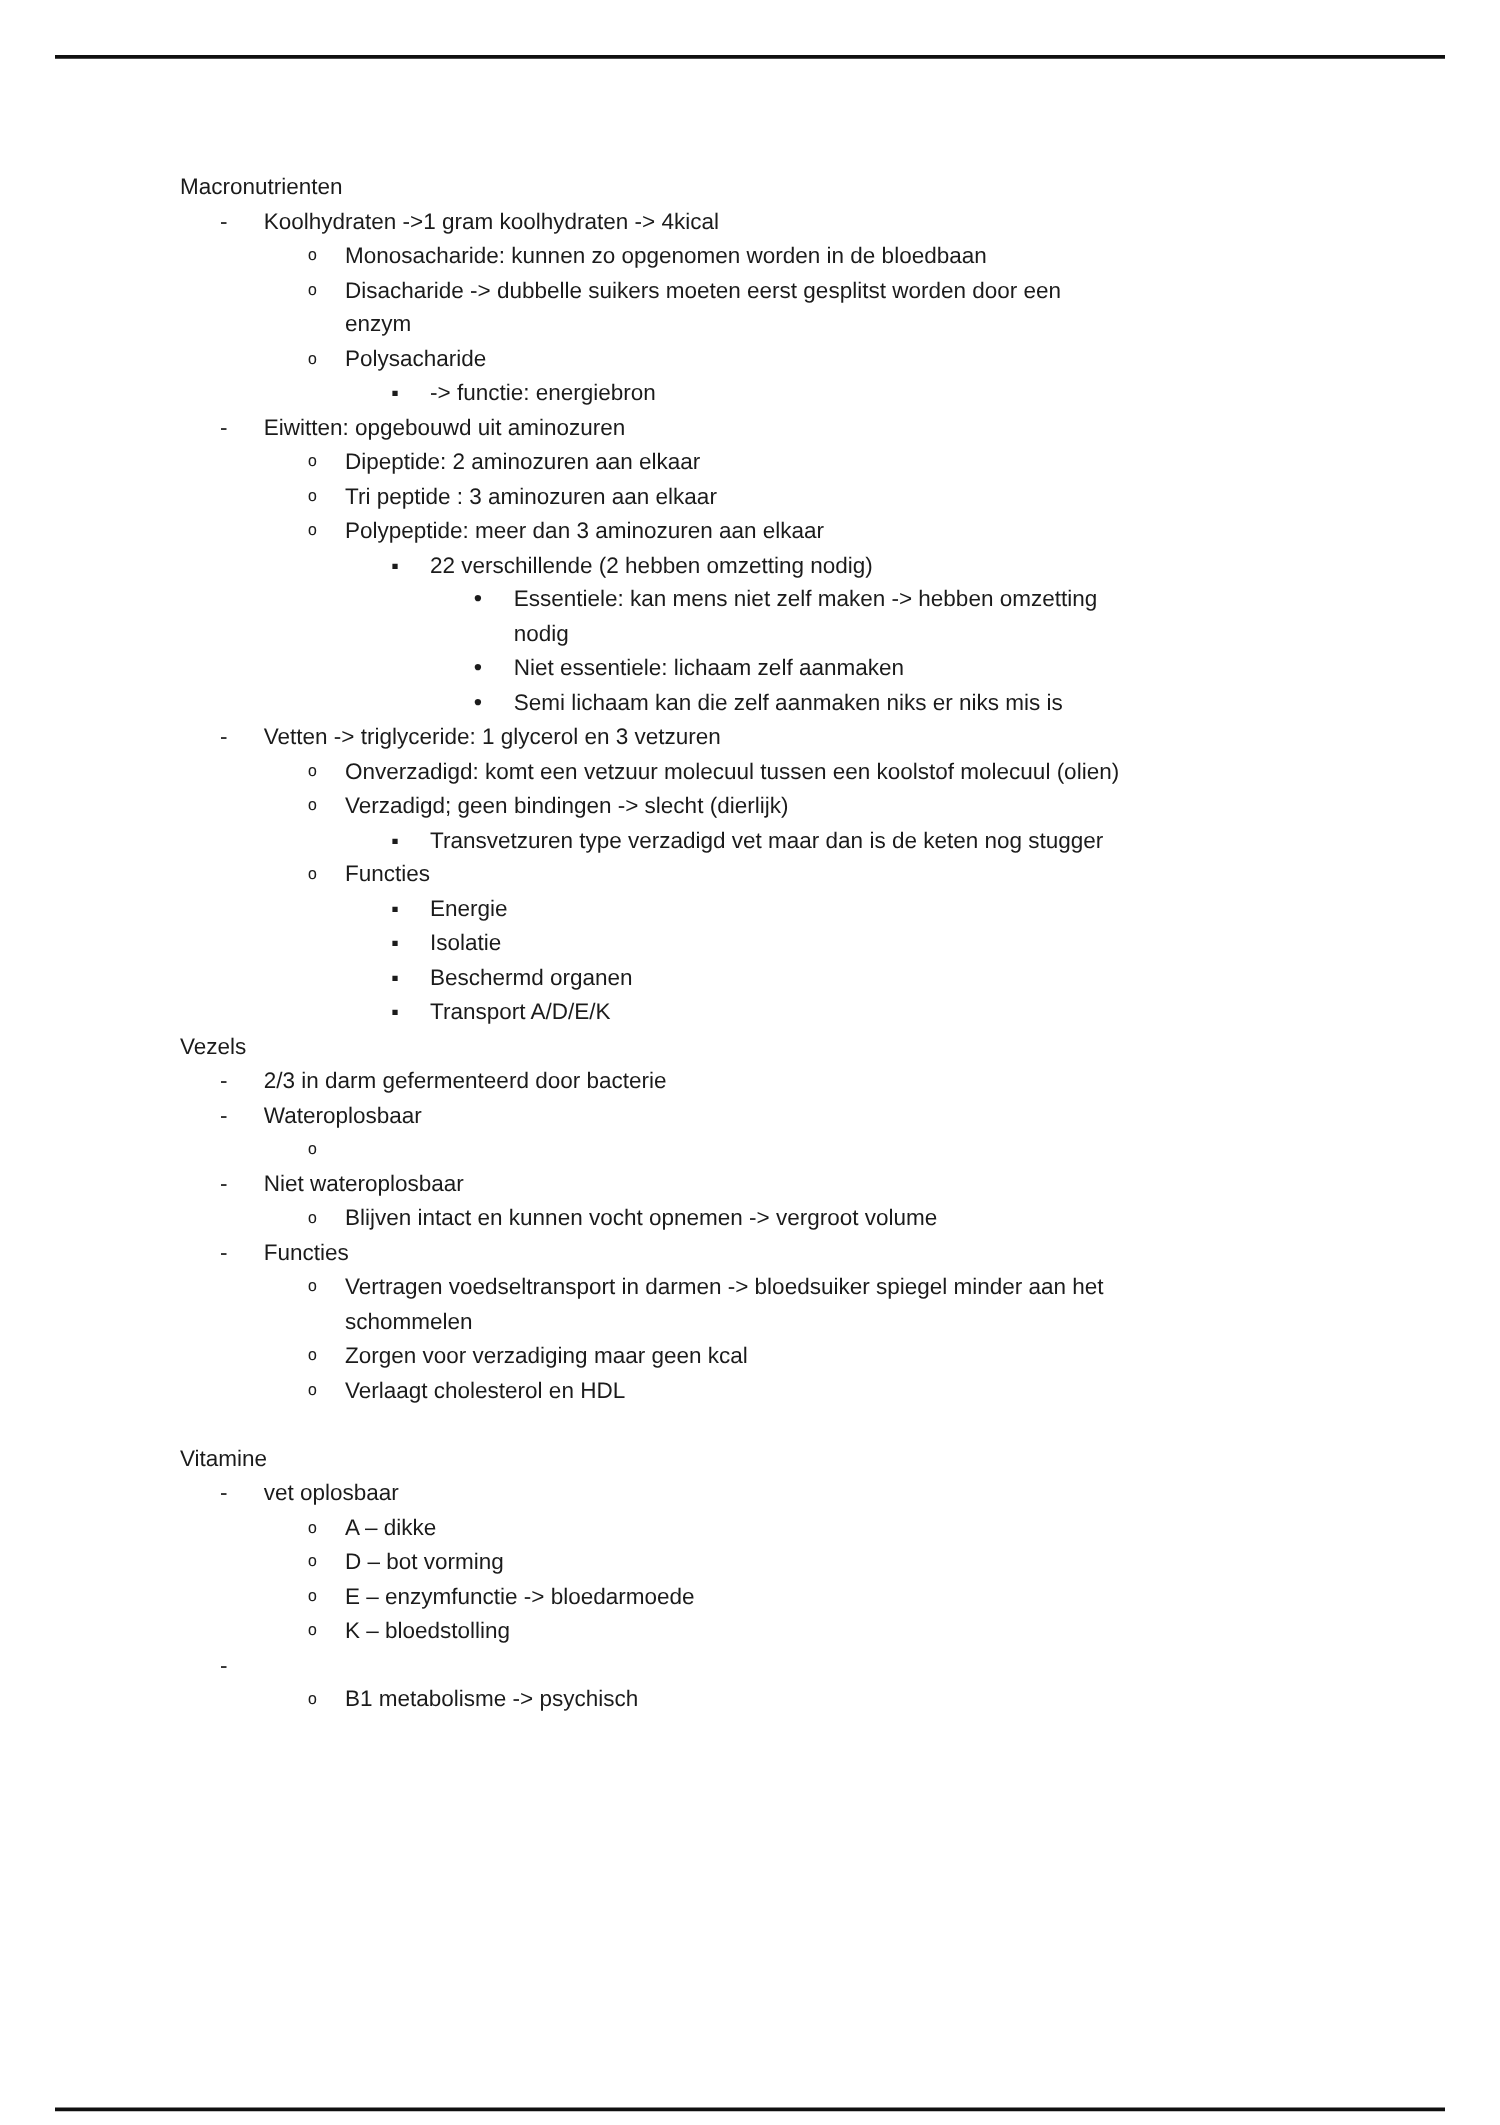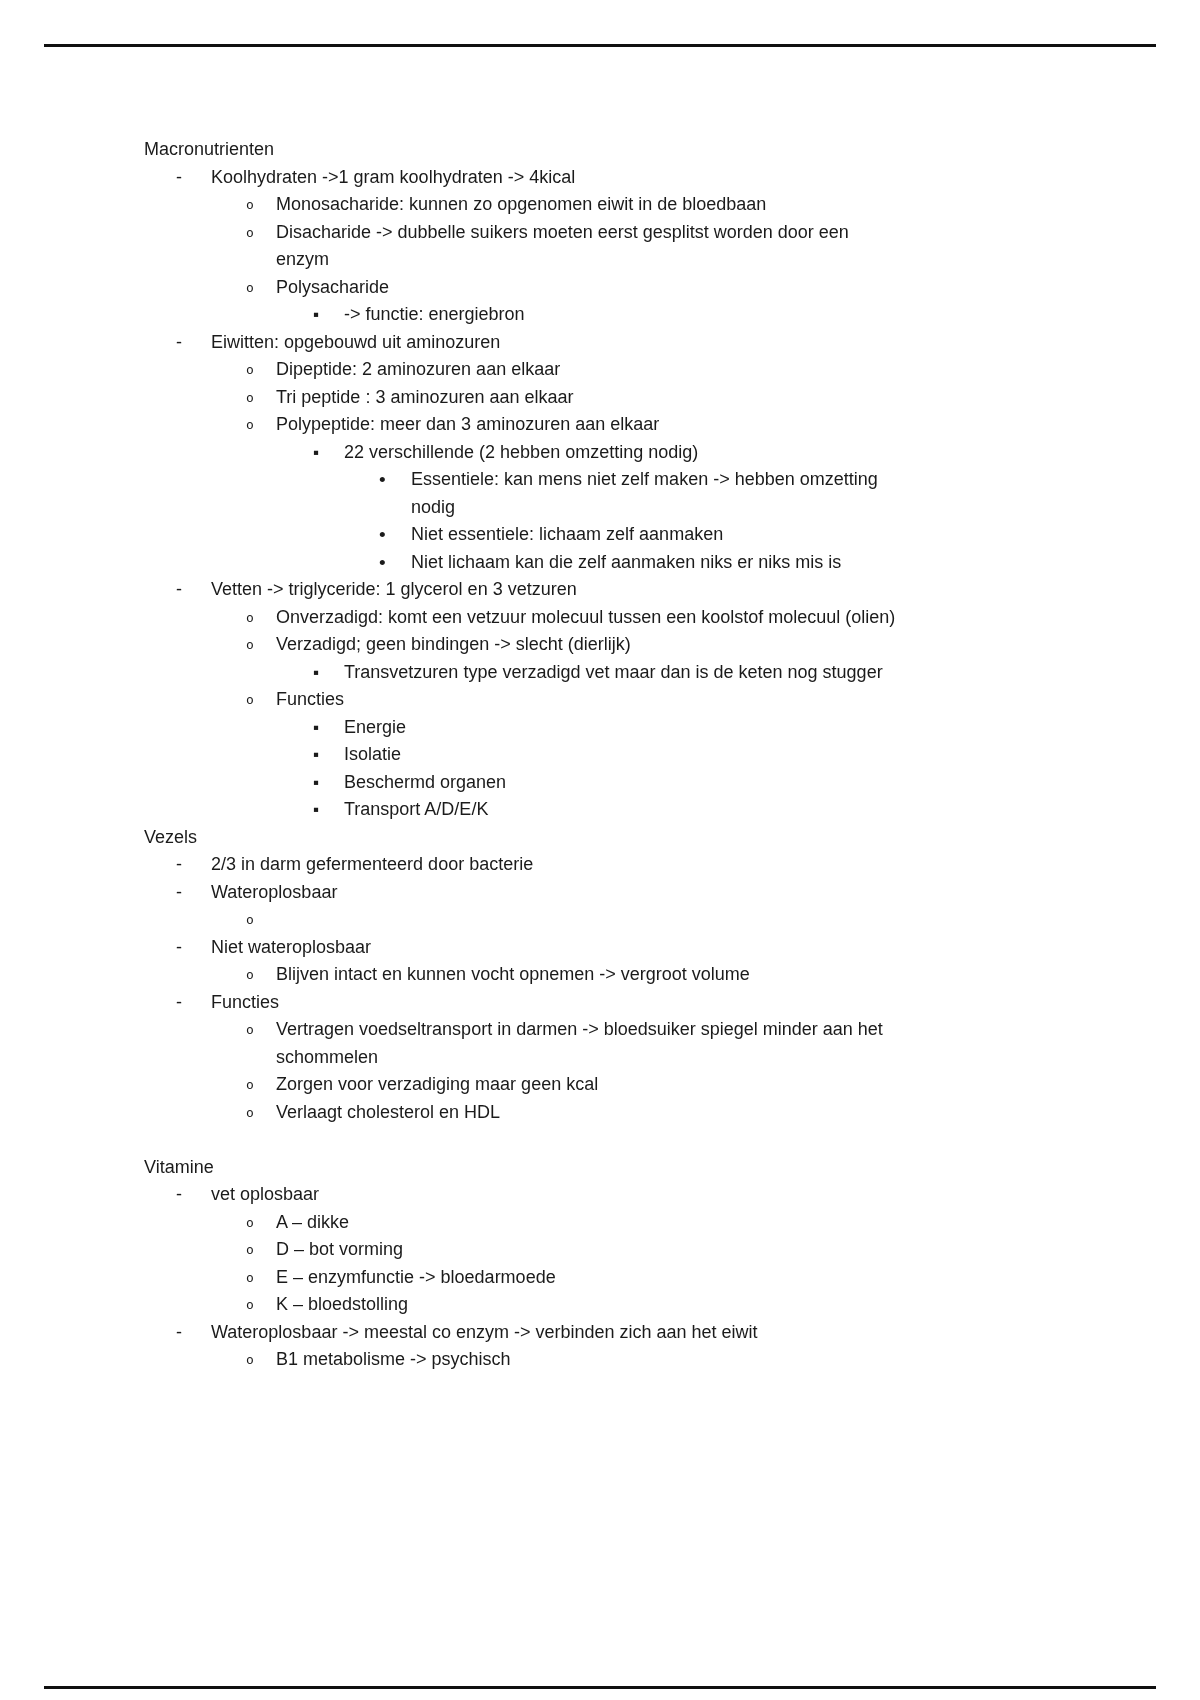--- a/index.html
+++ b/index.html
@@ -59,34 +59,34 @@
   .marker-bullet { font-size: 19px; }
 </style>
 </head>
 <body style="background: rgb(255, 255, 255); color: rgb(27, 27, 27);">
 
 <div class="rule rule-top" style="background: rgb(16, 16, 16);"></div>
 
 <div class="content">
     <div class="item level-0"><span class="text">Macronutrienten</span></div>
     <div class="item level-1"><span class="marker marker-dash">-</span><span class="text">Koolhydraten -&gt;1 gram koolhydraten -&gt; 4kical</span></div>
-    <div class="item level-2"><span class="marker marker-circle">o</span><span class="text">Monosacharide: kunnen zo opgenomen eiwit in de bloedbaan</span></div>
+    <div class="item level-2"><span class="marker marker-circle">o</span><span class="text">Monosacharide: kunnen zo opgenomen worden in de bloedbaan</span></div>
     <div class="item level-2"><span class="marker marker-circle">o</span><span class="text">Disacharide -&gt; dubbelle suikers moeten eerst gesplitst worden door een
 enzym</span></div>
     <div class="item level-2"><span class="marker marker-circle">o</span><span class="text">Polysacharide</span></div>
     <div class="item level-3"><span class="marker marker-square">▪</span><span class="text">-&gt; functie: energiebron</span></div>
     <div class="item level-1"><span class="marker marker-dash">-</span><span class="text">Eiwitten: opgebouwd uit aminozuren</span></div>
     <div class="item level-2"><span class="marker marker-circle">o</span><span class="text">Dipeptide: 2 aminozuren aan elkaar</span></div>
     <div class="item level-2"><span class="marker marker-circle">o</span><span class="text">Tri peptide : 3 aminozuren aan elkaar</span></div>
     <div class="item level-2"><span class="marker marker-circle">o</span><span class="text">Polypeptide: meer dan 3 aminozuren aan elkaar</span></div>
     <div class="item level-3"><span class="marker marker-square">▪</span><span class="text">22 verschillende (2 hebben omzetting nodig)</span></div>
     <div class="item level-4"><span class="marker marker-bullet">•</span><span class="text">Essentiele: kan mens niet zelf maken -&gt; hebben omzetting
 nodig</span></div>
     <div class="item level-4"><span class="marker marker-bullet">•</span><span class="text">Niet essentiele: lichaam zelf aanmaken</span></div>
-    <div class="item level-4"><span class="marker marker-bullet">•</span><span class="text">Niet lichaam kan die zelf aanmaken niks er niks mis is</span></div>
+    <div class="item level-4"><span class="marker marker-bullet">•</span><span class="text">Semi lichaam kan die zelf aanmaken niks er niks mis is</span></div>
     <div class="item level-1"><span class="marker marker-dash">-</span><span class="text">Vetten -&gt; triglyceride: 1 glycerol en 3 vetzuren</span></div>
     <div class="item level-2"><span class="marker marker-circle">o</span><span class="text">Onverzadigd: komt een vetzuur molecuul tussen een koolstof molecuul (olien)</span></div>
     <div class="item level-2"><span class="marker marker-circle">o</span><span class="text">Verzadigd; geen bindingen -&gt; slecht (dierlijk)</span></div>
     <div class="item level-3"><span class="marker marker-square">▪</span><span class="text">Transvetzuren type verzadigd vet maar dan is de keten nog stugger</span></div>
     <div class="item level-2"><span class="marker marker-circle">o</span><span class="text">Functies</span></div>
     <div class="item level-3"><span class="marker marker-square">▪</span><span class="text">Energie</span></div>
     <div class="item level-3"><span class="marker marker-square">▪</span><span class="text">Isolatie</span></div>
     <div class="item level-3"><span class="marker marker-square">▪</span><span class="text">Beschermd organen</span></div>
     <div class="item level-3"><span class="marker marker-square">▪</span><span class="text">Transport A/D/E/K</span></div>
     <div class="item level-0"><span class="text">Vezels</span></div>
@@ -100,17 +100,17 @@
 schommelen</span></div>
     <div class="item level-2"><span class="marker marker-circle">o</span><span class="text">Zorgen voor verzadiging maar geen kcal</span></div>
     <div class="item level-2"><span class="marker marker-circle">o</span><span class="text">Verlaagt cholesterol en HDL</span></div>
     <div class="item level-0"><span class="text"></span></div>
     <div class="item level-0"><span class="text">Vitamine</span></div>
     <div class="item level-1"><span class="marker marker-dash">-</span><span class="text">vet oplosbaar</span></div>
     <div class="item level-2"><span class="marker marker-circle">o</span><span class="text">A – dikke</span></div>
     <div class="item level-2"><span class="marker marker-circle">o</span><span class="text">D – bot vorming</span></div>
     <div class="item level-2"><span class="marker marker-circle">o</span><span class="text">E – enzymfunctie -&gt; bloedarmoede</span></div>
     <div class="item level-2"><span class="marker marker-circle">o</span><span class="text">K – bloedstolling</span></div>
-    <div class="item level-1"><span class="marker marker-dash">-</span><span class="text">Wateroplosbaar -&gt; meestal co enzym -&gt; verbinden zich aan het eiwit</span></div>
+    <div class="item level-1"><span class="marker marker-dash">-</span></div>
     <div class="item level-2"><span class="marker marker-circle">o</span><span class="text">B1 metabolisme -&gt; psychisch</span></div>
   </div>
 
 <div class="rule rule-bottom" style="background: rgb(16, 16, 16);"></div>
 
 </body></html>

